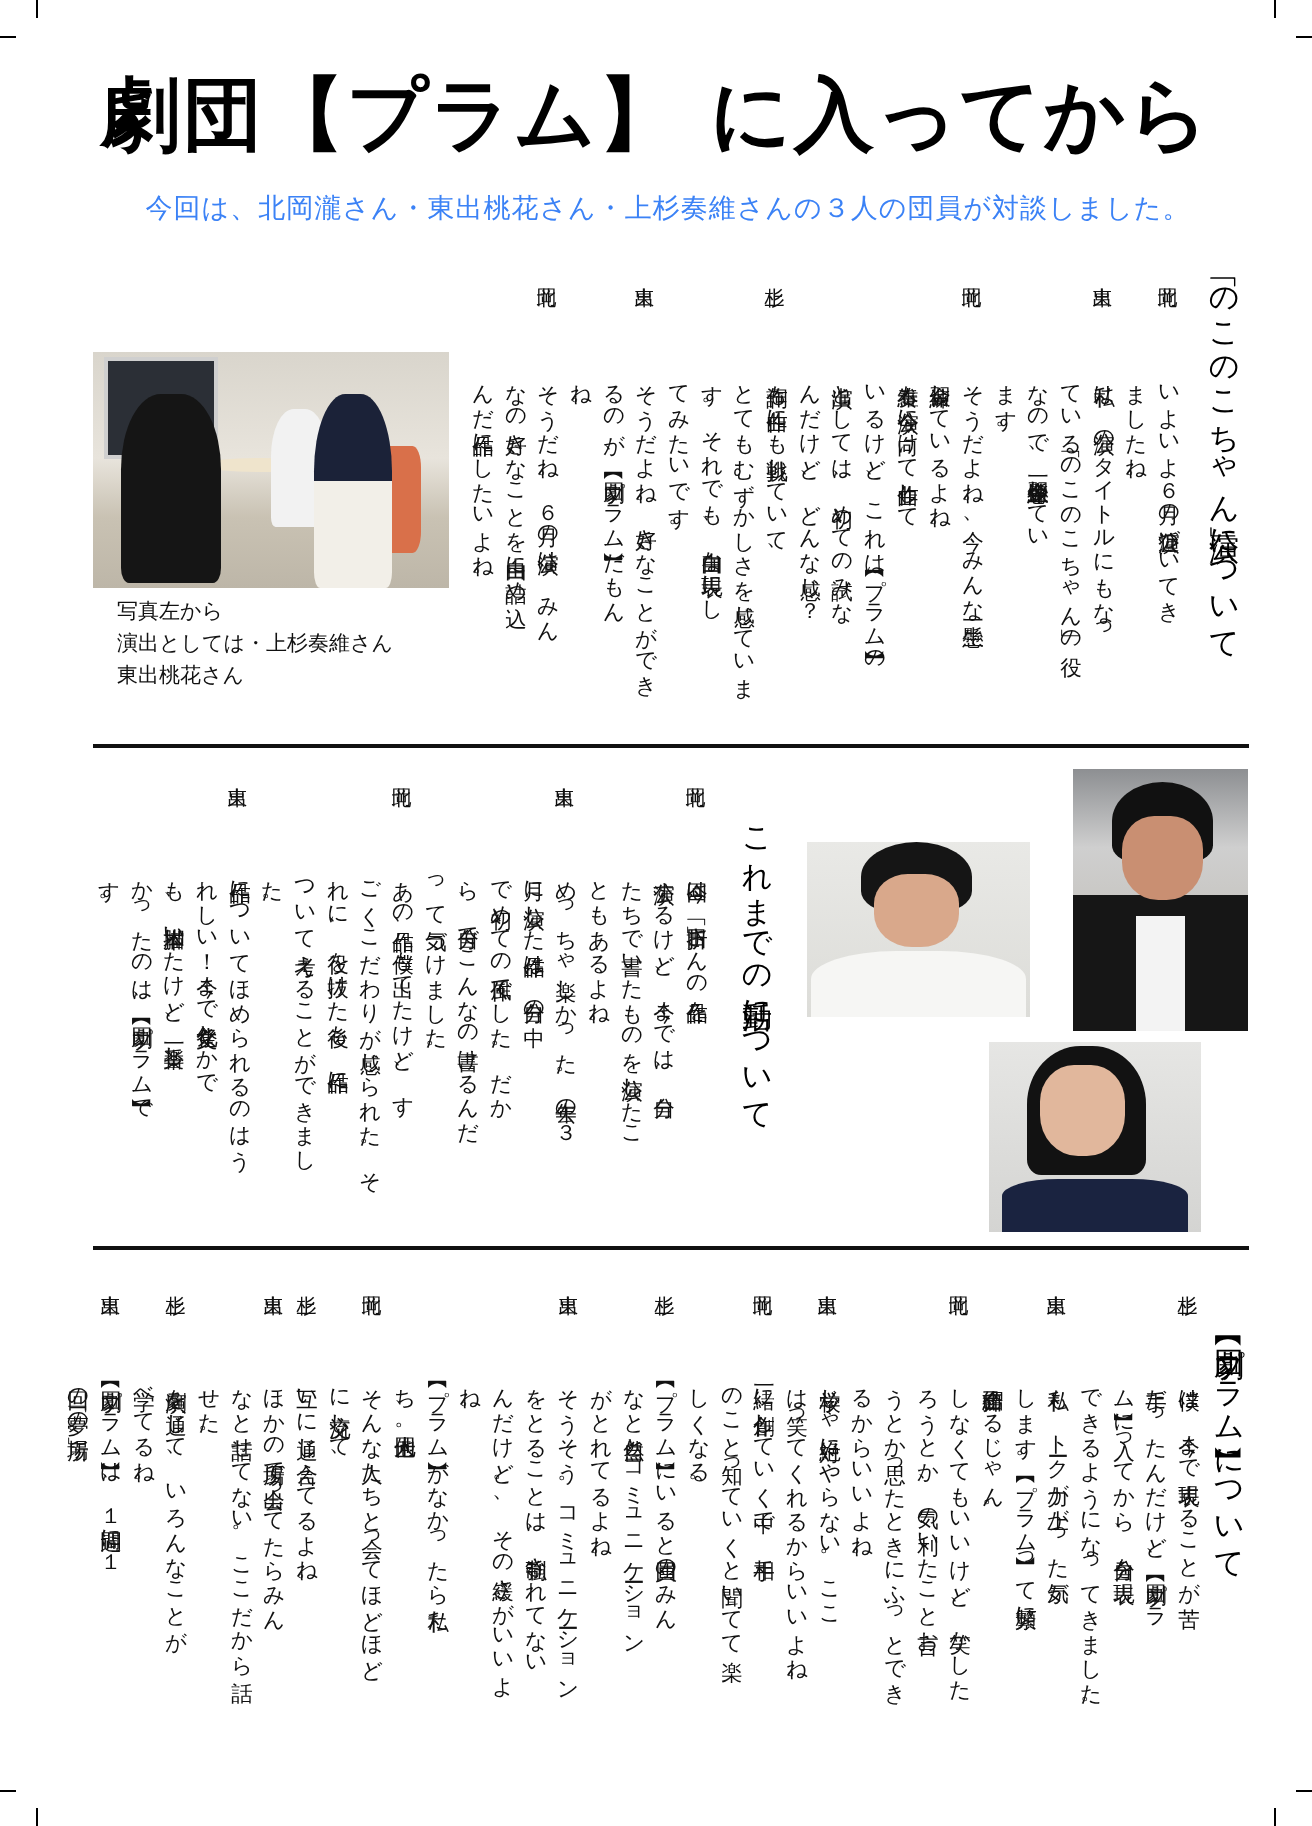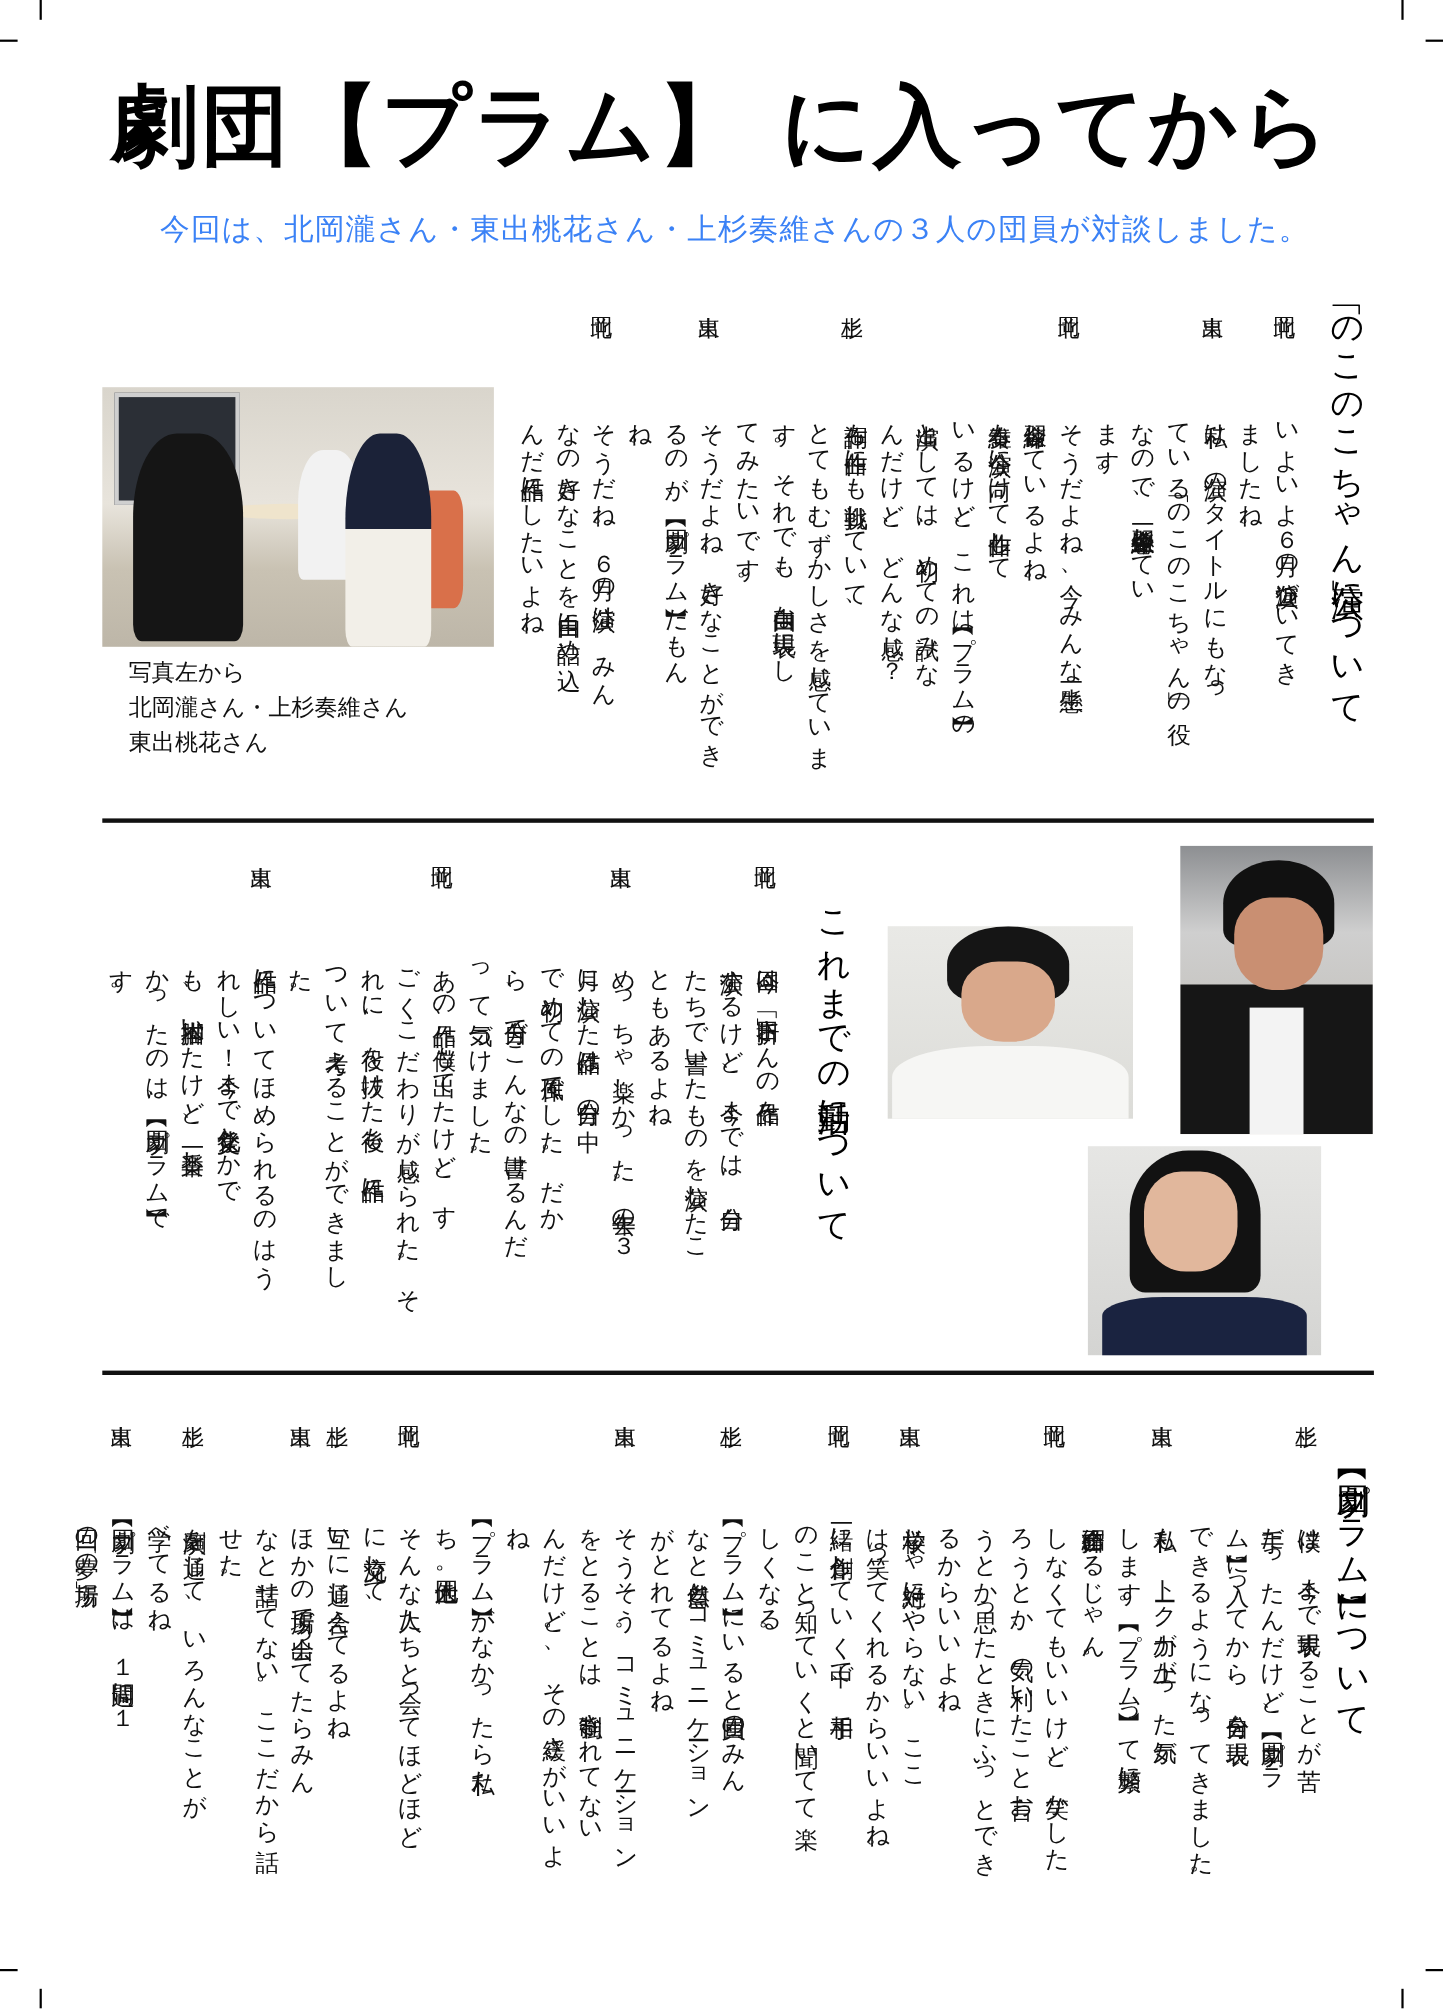--- a/index.html
+++ b/index.html
@@ -89,21 +89,21 @@
 
 <div class="photo ph-group" style="left:93px;top:352px;width:356px;height:236px;">
   <div class="win"></div>
     <div class="table"></div>
     <div class="chair"></div>
   <div class="p1"></div>
     <div class="p2"></div>
     <div class="p3"></div>
 </div>
 <div class="caption" style="left:117px;top:595px;width:340px;">写真左から
-北岡瀧さん・上杉奏維さん
+演出としては・上杉奏維さん
 東出桃花さん</div>
 
 <div class="rule" style="top:744px;"></div>
 
 <div class="heading vr" style="left:737px;top:808px;">これまでの活動について</div>
 
 <div class="speaker vr" style="left:684px;top:772px;">北岡</div>
 <div class="speaker vr" style="left:553px;top:772px;">東出</div>
 <div class="speaker vr" style="left:390px;top:772px;">北岡</div>
 <div class="speaker vr" style="left:226px;top:772px;">東出</div>

